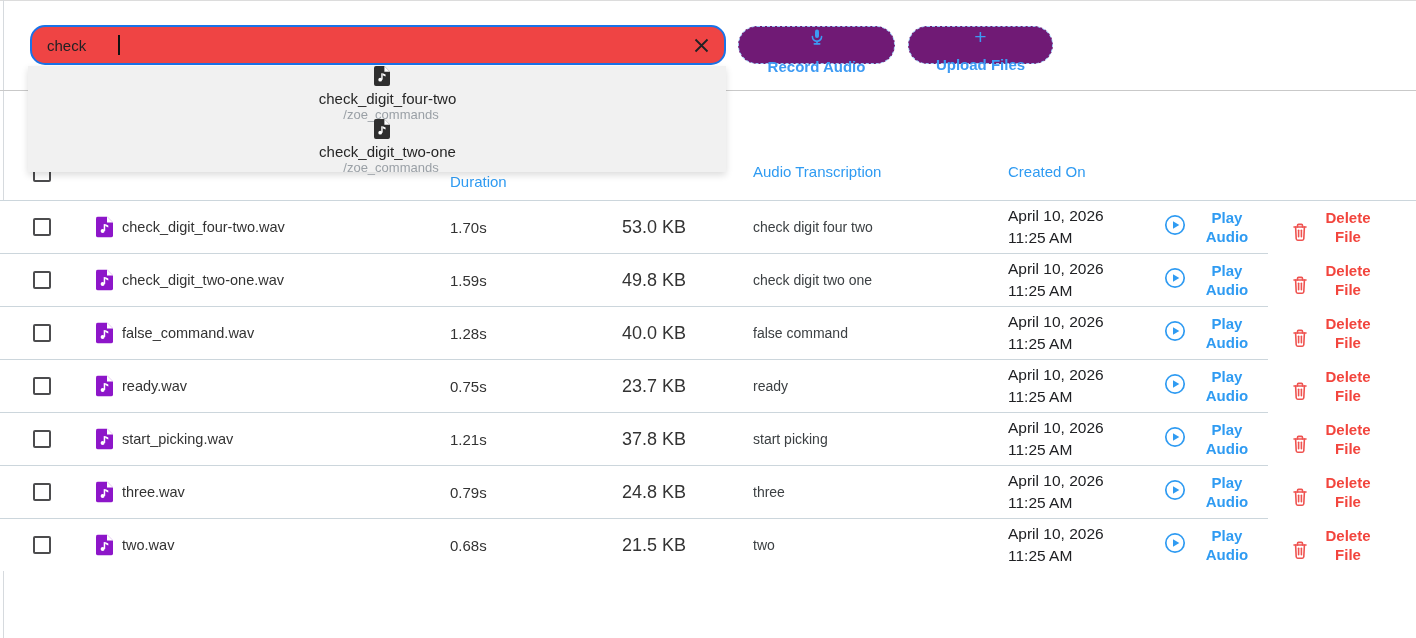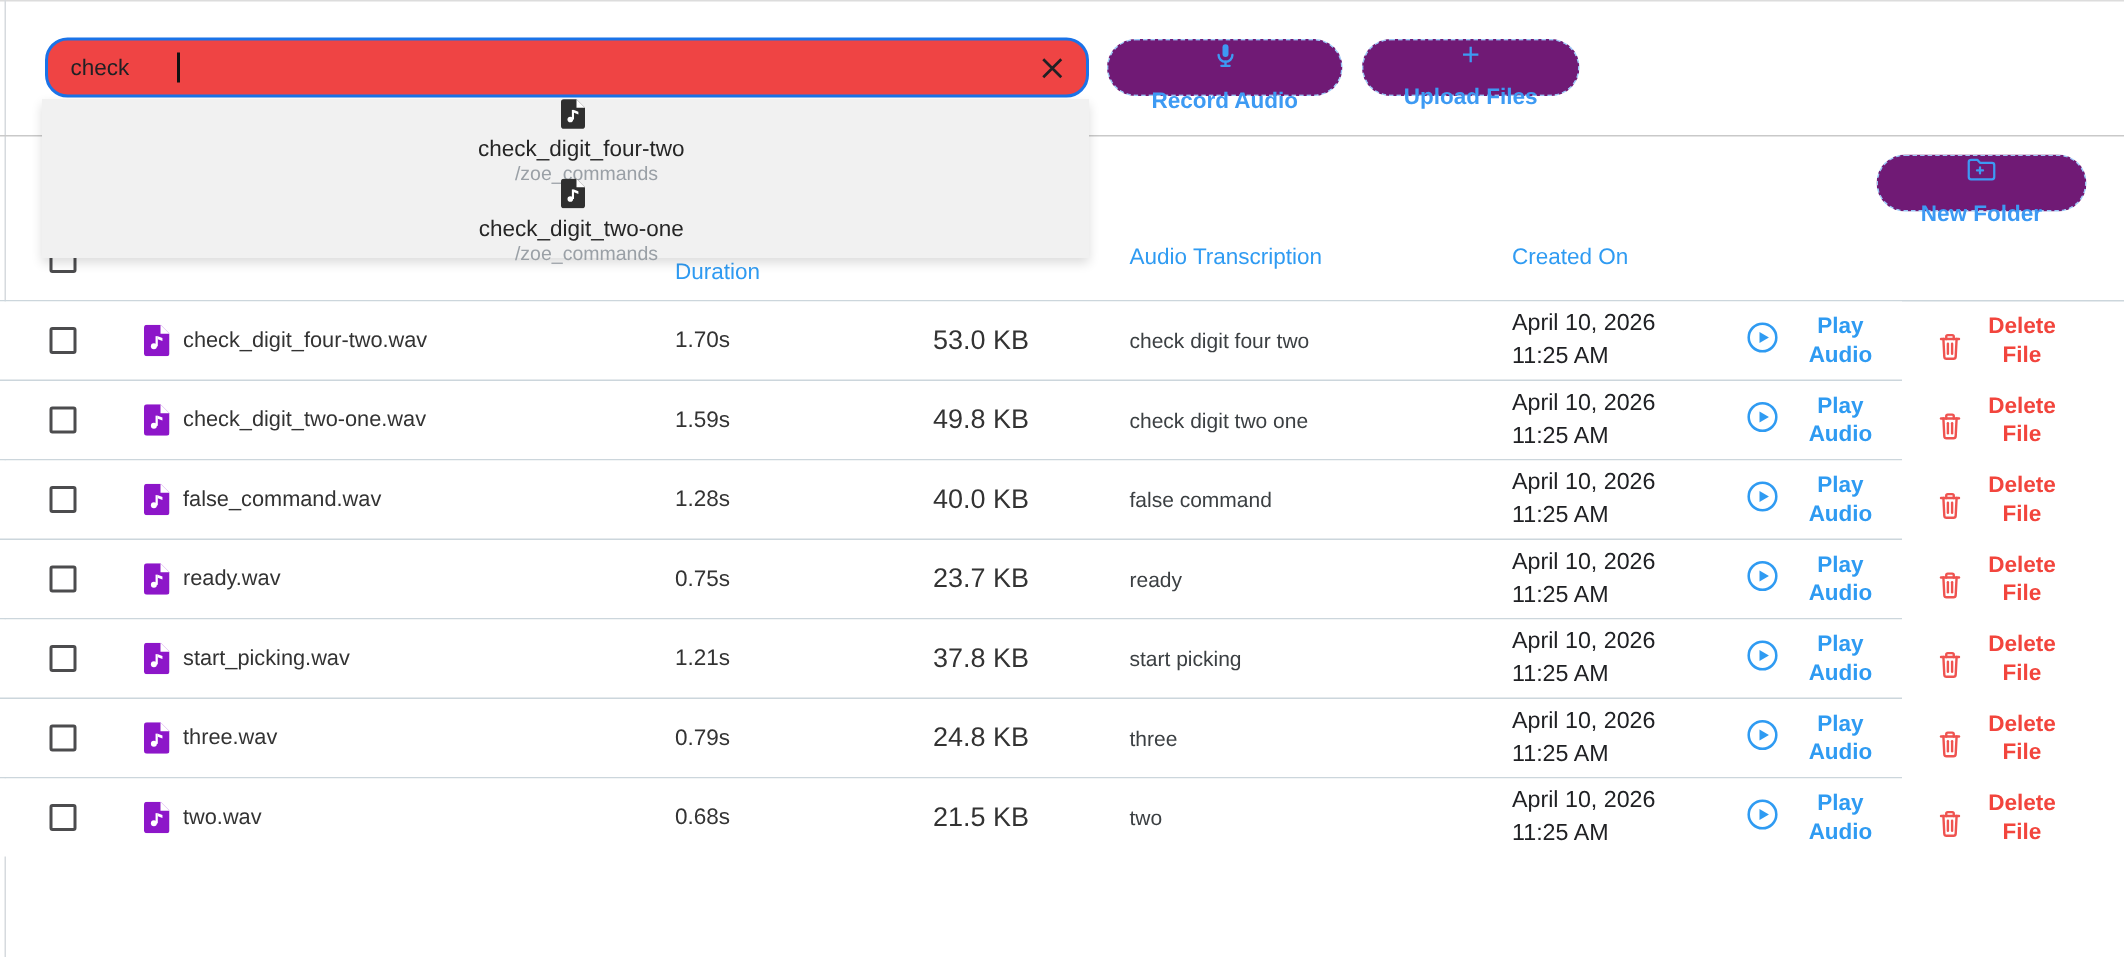--- a/index.html
+++ b/index.html
@@ -98,30 +98,20 @@
     </span>
     <span>Record Audio</span>
   </button>
 
   <button class="pill" id="btn-upload">
     <span class="plus-glyph">+</span>
     <span>Upload Files</span>
   </button>
 
 
-  <button class="pill" id="btn-newfolder">
-    <span>
-      <svg width="20" height="16" viewBox="0 0 20 16" fill="none" stroke="#3d9af3" stroke-width="1.5" stroke-linecap="round" stroke-linejoin="round">
-        <path d="M1.5 3 a1.5 1.5 0 0 1 1.5 -1.5 h4.2 l1.8 2 h8 a1.5 1.5 0 0 1 1.5 1.5 v8 a1.5 1.5 0 0 1 -1.5 1.5 h-14 a1.5 1.5 0 0 1 -1.5 -1.5 z"></path>
-        <line x1="9" y1="6.6" x2="9" y2="10.6"></line>
-        <line x1="7" y1="8.6" x2="11" y2="8.6"></line>
-      </svg>
-    </span>
-    <span>New Folder</span>
-  </button>
 
   <input type="checkbox" class="cbx header-cb" style="">
   <div class="th th-duration">Duration</div>
   <div class="th th-trans">Audio Transcription</div>
   <div class="th th-created">Created On</div>
 
   <div class="dropdown">
     <div class="dd-item">
       <span>
         <svg width="16" height="20" viewBox="0 0 17 21">

